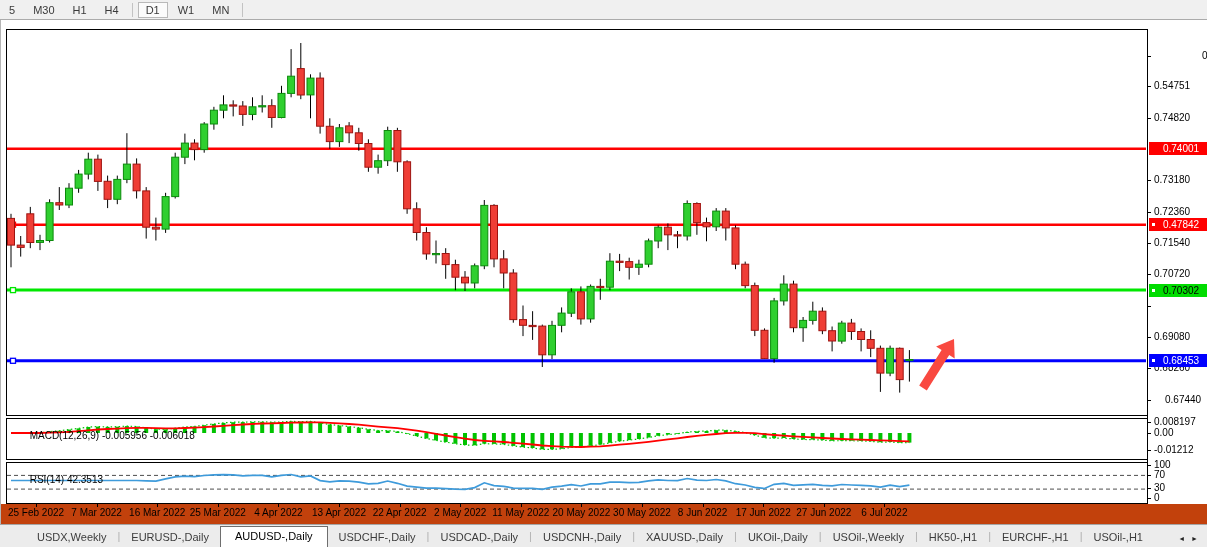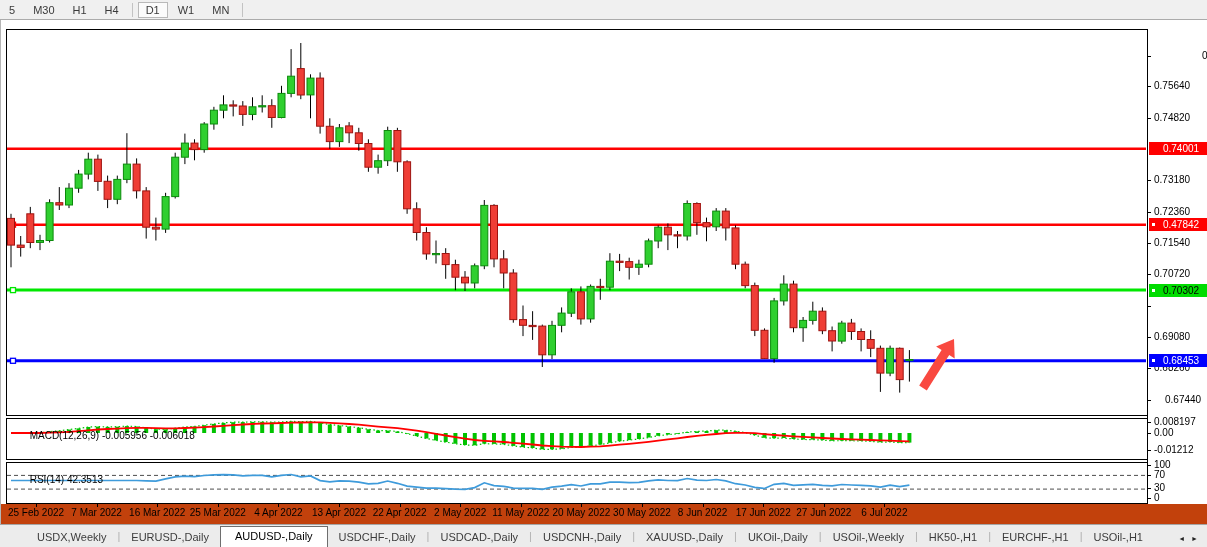--- a/index.html
+++ b/index.html
@@ -385,21 +385,21 @@
           <line x1="0" y1="26.1" x2="1139" y2="26.1" stroke="#4d4d4d" stroke-width="1" stroke-dasharray="4,3"></line>
           <polyline points="4.0,17.5 13.7,17.5 23.3,17.5 33.0,17.5 42.6,17.5 52.3,17.5 62.0,17.5 71.6,17.5 81.3,17.5 90.9,17.5 100.6,17.5 110.3,17.5 119.9,17.5 129.6,17.5 139.2,17.9 148.9,18.1 158.6,15.9 168.2,13.8 177.9,13.1 187.5,13.7 197.2,12.5 206.9,11.9 216.5,11.7 226.2,11.8 235.8,12.8 245.5,12.4 255.2,12.4 264.8,13.9 274.5,12.4 284.1,11.5 293.8,13.8 303.5,12.9 313.1,17.6 322.8,18.8 332.4,17.8 342.1,18.2 351.8,19.1 361.4,20.9 371.1,20.4 380.7,18.0 390.4,20.3 400.1,23.1 409.7,24.2 419.4,25.1 429.0,25.1 438.7,25.6 448.4,26.2 458.0,26.4 467.7,24.6 477.3,19.8 487.0,22.6 496.7,23.3 506.3,25.1 516.0,25.3 525.6,25.4 535.3,26.4 545.0,24.1 554.6,23.2 564.3,21.7 573.9,23.0 583.6,20.8 593.3,20.9 602.9,19.2 612.6,19.2 622.2,19.6 631.9,19.4 641.6,17.8 651.2,16.9 660.9,17.5 670.5,17.6 680.2,15.5 689.9,17.2 699.5,17.5 709.2,16.5 718.8,17.9 728.5,20.7 738.2,22.0 747.8,24.3 757.5,25.5 767.1,21.3 776.8,20.3 786.5,22.4 796.1,21.9 805.8,21.3 815.4,22.3 825.1,22.8 834.8,21.5 844.4,22.0 854.1,22.4 863.7,22.9 873.4,24.2 883.1,22.1 892.7,23.7 902.4,22.2" fill="none" stroke="#3e9bdb" stroke-width="1.7"></polyline>
         </svg>
       </div>
 
     <div class="axis-vline"></div>
     <div id="axis-layer">
         <div class="axis-tick" style="top: 35.6018px;"></div>
         <div class="axis-label" style="top: 29.6018px; padding-left: 48px;">0.76440</div>
         <div class="axis-tick" style="top: 66.1712px;"></div>
-        <div class="axis-label" style="top: 60.1712px;">0.75640</div>
+        <div class="axis-label" style="top: 60.1712px;">0.54751</div>
         <div class="axis-tick" style="top: 97.5048px;"></div>
         <div class="axis-label" style="top: 91.5048px;">0.74820</div>
         <div class="axis-tick" style="top: 160.172px;"></div>
         <div class="axis-label" style="top: 154.172px;">0.73180</div>
         <div class="axis-tick" style="top: 191.506px;"></div>
         <div class="axis-label" style="top: 185.506px;">0.72360</div>
         <div class="axis-tick" style="top: 222.839px;"></div>
         <div class="axis-label" style="top: 216.839px;">0.71540</div>
         <div class="axis-tick" style="top: 254.173px;"></div>
         <div class="axis-label" style="top: 248.173px;">0.70720</div>

